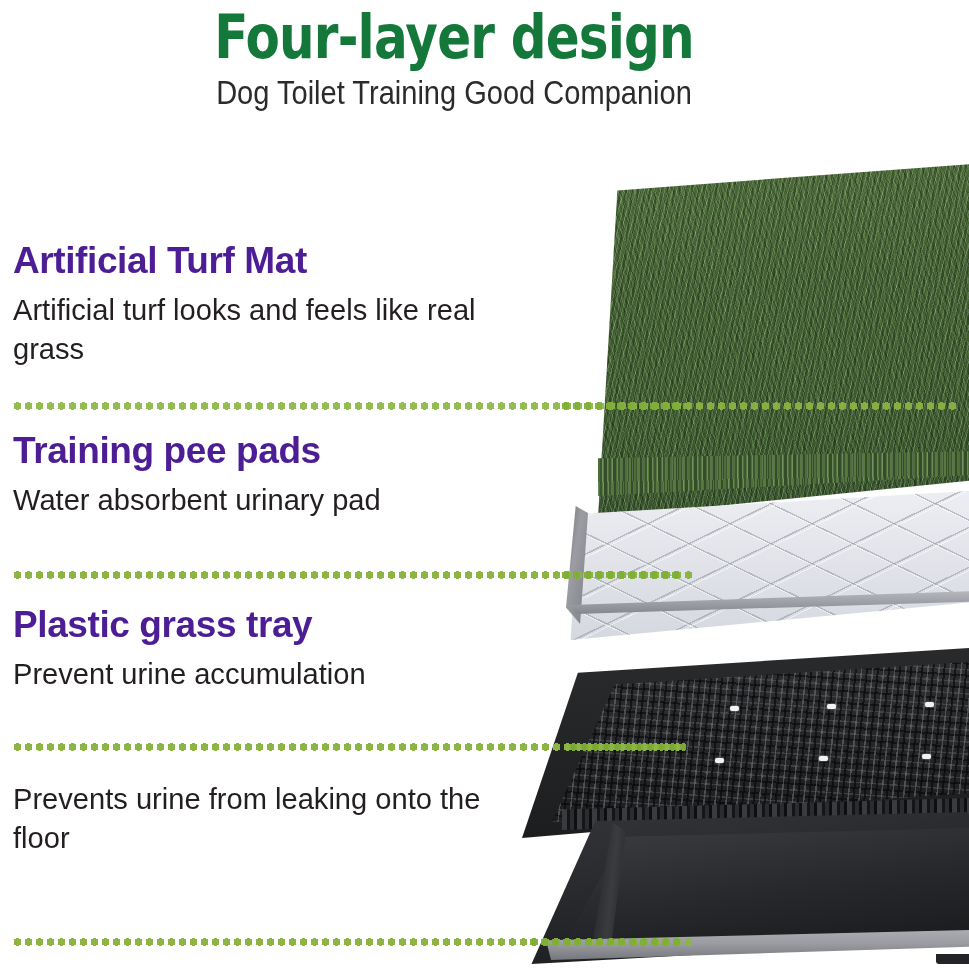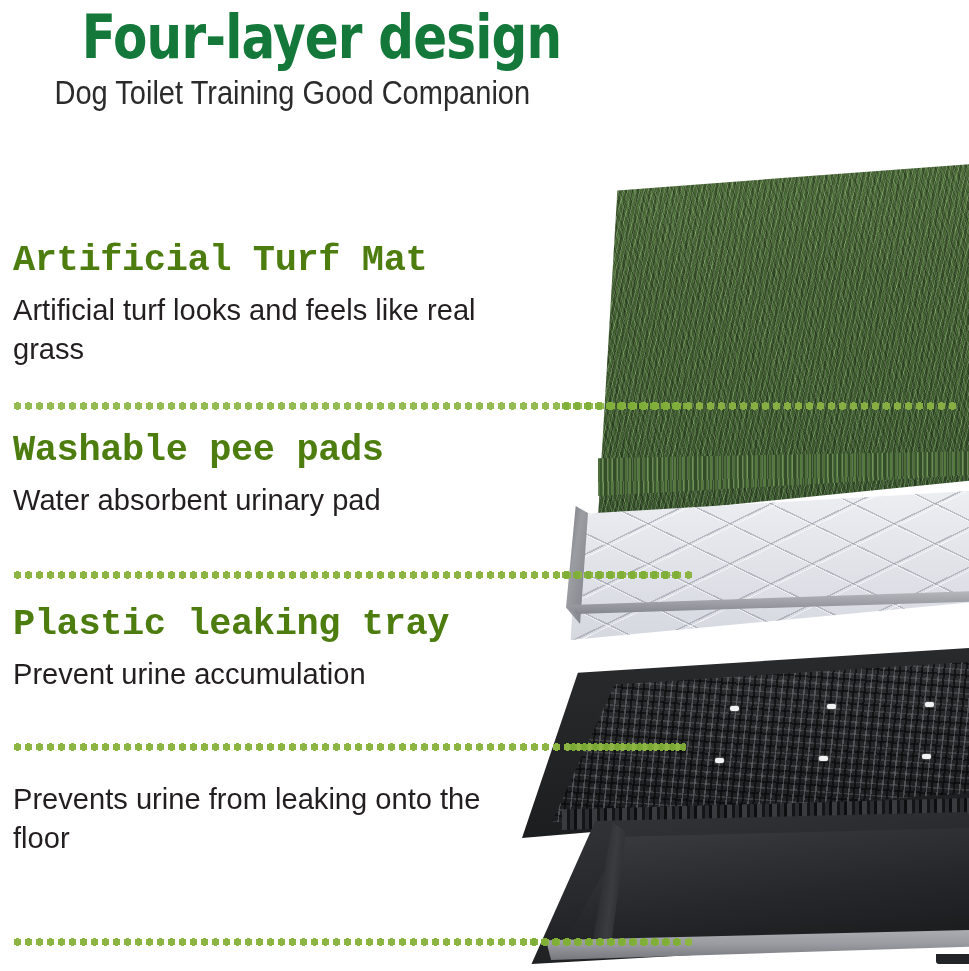--- a/index.html
+++ b/index.html
@@ -5,21 +5,21 @@
   * { margin:0; padding:0; box-sizing:border-box; }
   html,body { width:969px; height:971px; }
   body {
     background:#ffffff;
     font-family:"Liberation Sans", sans-serif;
     position:relative;
     overflow:hidden;
   }
 
   
-  #header { position:absolute; left:0; top:0; width:908px; height:126px; }
+  #header { position:absolute; left:0; top:0; width:908px; height:126px; text-align:center; }
   #main-title {
     font-family:"DejaVu Sans", sans-serif;
     font-weight:bold;
     font-size:61px;
     line-height:66px;
     letter-spacing:-1px;
     color:#13783A;
     margin-top:4px;
     transform:scaleX(0.82);
     transform-origin:center top;
@@ -33,25 +33,25 @@
     color:#2b2b2b;
     margin-top:4px;
     transform:scaleX(0.88);
     transform-origin:center top;
     white-space:nowrap;
   }
 
   
   .feature { position:absolute; left:13px; width:520px; }
   .feature-title {
-    font-family:Liberation Mono, monospace;
+    font-family:Liberation Sans, sans-serif;
     font-weight:bold;
     font-size:37px;
     line-height:45px;
-    color:#4d7c0f;
+    color:#4c1d95;
     letter-spacing:-0.4px;
     white-space:nowrap;
   }
   .feature-desc {
     font-family:"Liberation Sans", sans-serif;
     font-weight:300;
     font-size:30px;
     line-height:39px;
     color:#231f20;
     margin-top:7px;
@@ -277,24 +277,24 @@
 <div class="divider-over" id="divider-2-over"></div>
 <div class="divider-over" id="divider-3-over"></div>
 <div class="divider-over" id="divider-4-over"></div>
 
 <div class="feature" id="feature-1">
   <div class="feature-title">Artificial Turf Mat</div>
   <div class="feature-desc">Artificial turf looks and feels like real grass</div>
 </div>
 
 <div class="feature" id="feature-2">
-  <div class="feature-title">Washable pee pads</div>
+  <div class="feature-title">Training pee pads</div>
   <div class="feature-desc">Water absorbent urinary pad</div>
 </div>
 
 <div class="feature" id="feature-3">
-  <div class="feature-title">Plastic leaking tray</div>
+  <div class="feature-title">Plastic grass tray</div>
   <div class="feature-desc">Prevent urine accumulation</div>
 </div>
 
 <div class="feature" id="feature-4">
   <div class="feature-desc">Prevents urine from leaking onto the floor</div>
 </div>
 
 </body></html>

